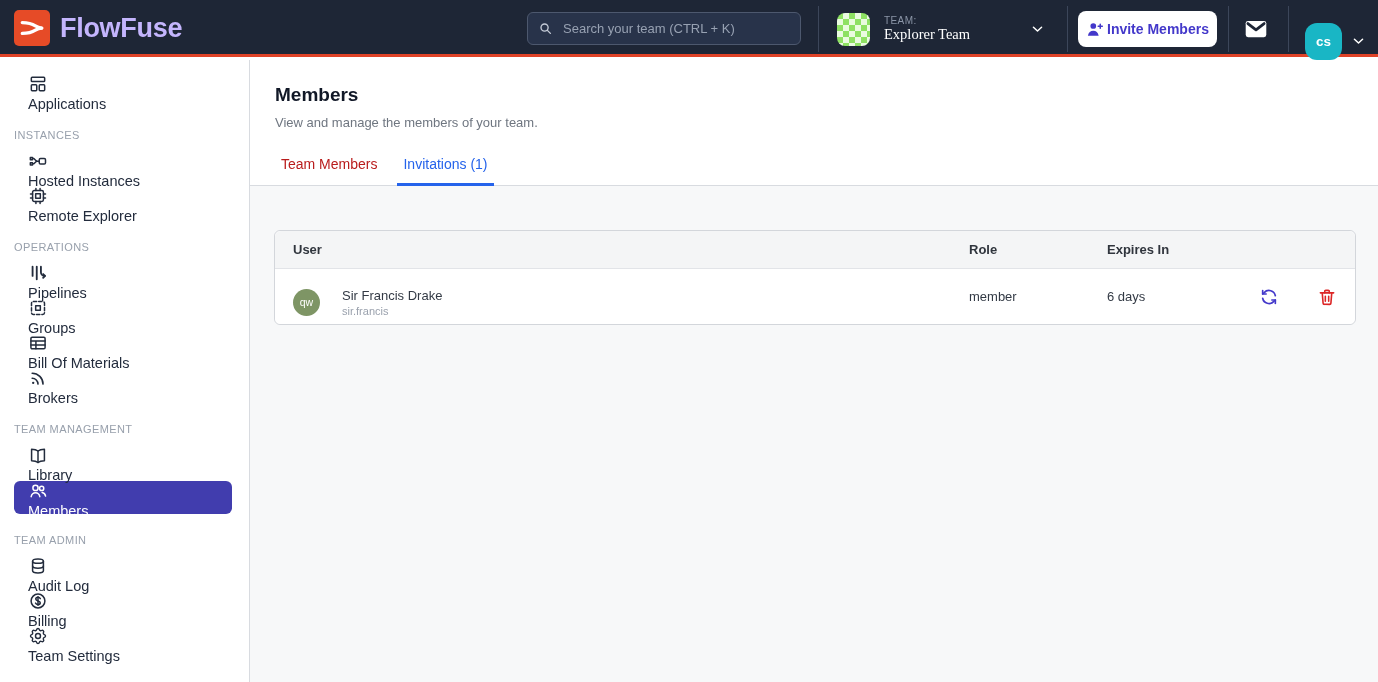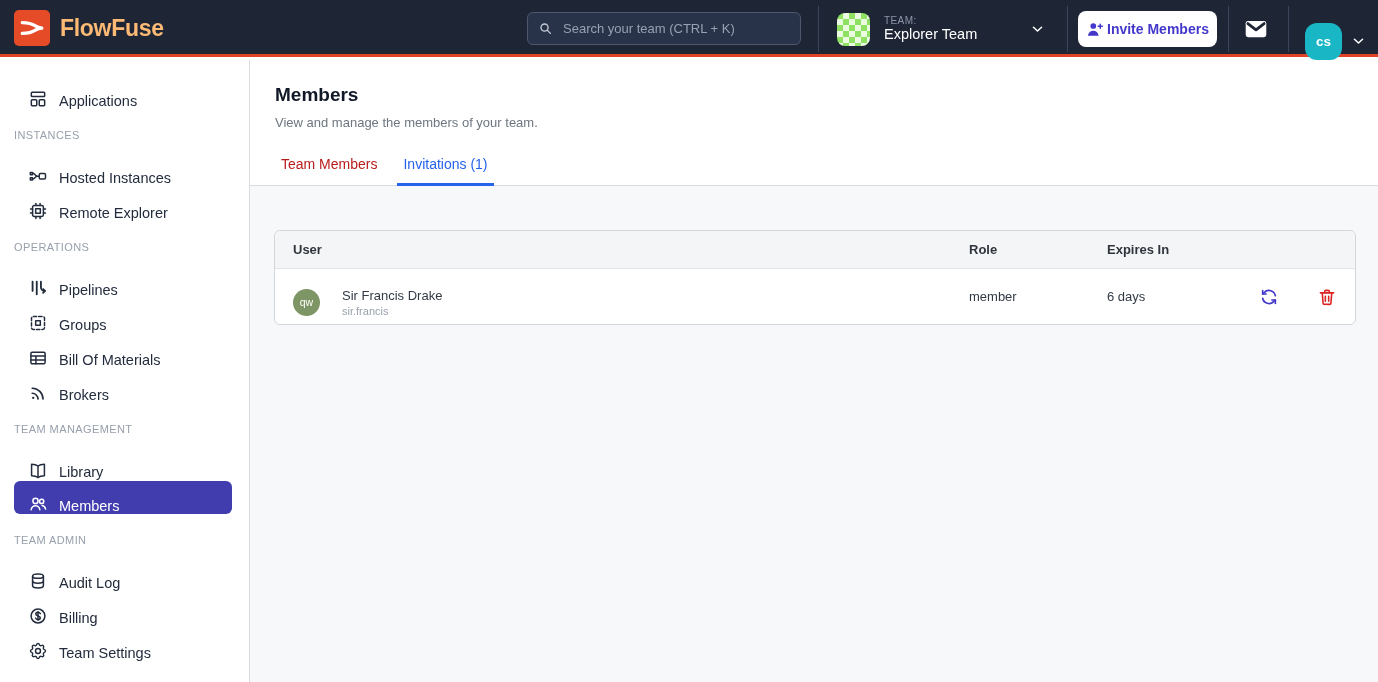--- a/index.html
+++ b/index.html
@@ -22,21 +22,21 @@
   svg{display:block;}
 
   
   #navbar{
     position:absolute;top:0;left:0;width:1378px;height:57px;
     background:var(--navbar-bg);border-bottom:3px solid var(--accent-red);
   }
   .nav-brand{position:absolute;left:14px;top:10px;display:flex;align-items:center;gap:10px;cursor:pointer;}
   .logo-box{width:36px;height:36px;border-radius:5px;background:#e64b27;display:flex;align-items:center;justify-content:center;}
   .logo-box svg{width:26px;height:26px;}
-  .brand-text{color:#fdba74;font-size:23px;font-weight:bold;letter-spacing:-0.3px;}
+  .brand-text{color:#c4b5fd;font-size:27px;font-weight:bold;letter-spacing:-0.3px;}
 
   .nav-search{
     position:absolute;left:527px;top:12px;width:274px;height:33px;
     background:#28334a;border:1px solid #4d586e;border-radius:6px;
     display:flex;align-items:center;padding:0 10px;gap:8px;
   }
   .nav-search svg{width:15px;height:15px;color:#c3cad6;flex:none;}
   .nav-search input{
     background:transparent;border:none;outline:none;color:#f9a8d4;
     font-size:13px;width:100%;font-family:"Liberation Sans",sans-serif;
@@ -49,21 +49,21 @@
   .team-avatar{
     width:33px;height:33px;border-radius:8px;flex:none;
     background-color:var(--team-avatar-green);
     background-image:
       linear-gradient(45deg,#eafbe0 25%,transparent 25%,transparent 75%,#eafbe0 75%),
       linear-gradient(45deg,#eafbe0 25%,transparent 25%,transparent 75%,#eafbe0 75%);
     background-size:12px 12px;background-position:0 0,6px 6px;
   }
   .team-text{margin-left:14px;line-height:1.15;}
   .team-label{font-size:10px;color:#8b95a7;letter-spacing:.4px;}
-  .team-name{font-size:14.5px;color:#fff;}
+  .team-name{font-size:14.5px;color:#fff;font-family:Liberation Serif, serif;}
   .team-chevron{position:absolute;right:8px;color:#fff;}
   .chev{width:15px;height:15px;}
 
   .invite-btn{
     position:absolute;left:1078px;top:11px;height:36px;
     background:#fff;border:none;border-radius:8px;padding:0 8px;
     display:inline-flex;align-items:center;gap:2px;cursor:pointer;
     color:var(--primary-indigo);font-size:14px;font-weight:bold;
     font-family:"Liberation Sans",sans-serif;
   }
@@ -80,22 +80,22 @@
   }
   .user-menu .chev{color:#fff;}
 
   
   #sidebar{
     position:absolute;top:60px;left:0;width:250px;bottom:0;
     background:#fff;border-right:1px solid #d8dbe0;padding-top:14px;
   }
   .side-label{margin:20px 14px 10px;font-size:11px;color:#98a0ac;letter-spacing:.4px;}
   .side-item{
-    height:35px;display:flex;align-items:flex-end;gap:11px;padding-left:28px;
-    font-size:14.5px;color:#232c3d;cursor:pointer;
+    height:35px;display:flex;align-items:flex-start;gap:2px;padding-left:28px;
+    font-size:14.5px;color:#232c3d;cursor:pointer;flex-direction:column;
   }
   .side-item svg{width:20px;height:20px;flex:none;}
   .side-item.active{
     background:var(--active-item-bg);color:#fff;
     margin:1px 17px 1px 14px;border-radius:6px;padding-left:14px;height:33px;
   }
 
   
   #main{position:absolute;left:250px;right:0;top:60px;bottom:0;background:#fff;display:flex;flex-direction:column;}
   .main-head{padding:24px 24px 0 25px;}

